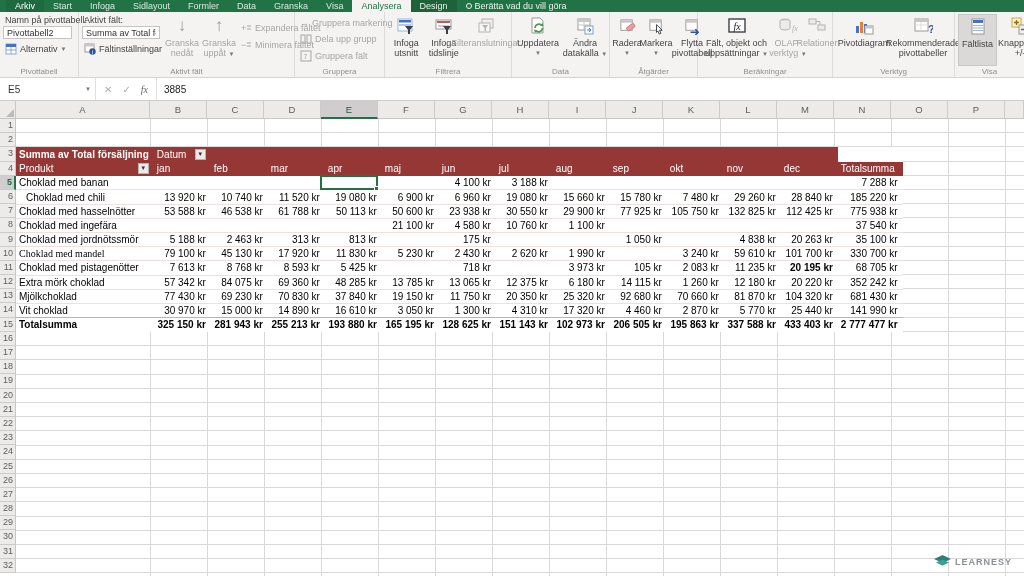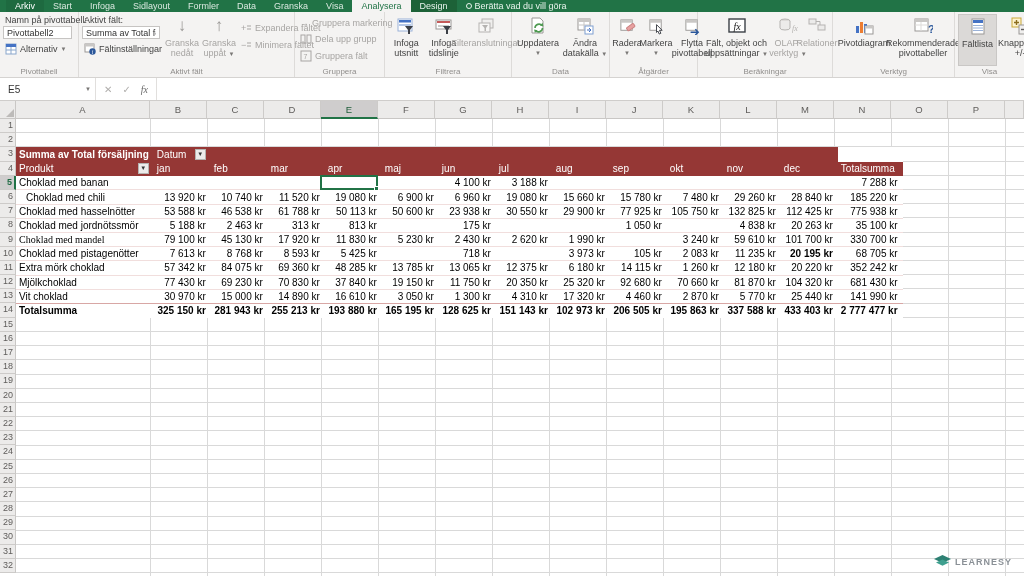--- a/index.html
+++ b/index.html
@@ -398,20 +398,23 @@
   <div class="fbar">
     <div class="namebox">
       <span>E5</span>
       <span class="caret">▼</span>
     </div>
     <div class="fbtns">
       <span>✕</span>
       <span>✓</span>
       <span class="fx">fx</span>
     </div>
+    <div class="fval">
+        <span>3885</span>
+      </div>
   </div>
 
   <div class="sheet">
     <div class="corner"></div>
     <div class="colheads" id="colheads">
         <div class="ch" style="width: 134px;">A</div>
         <div class="ch" style="width: 57px;">B</div>
         <div class="ch" style="width: 57px;">C</div>
         <div class="ch" style="width: 57px;">D</div>
         <div class="ch sel" style="width: 57px;">E</div>
@@ -539,20 +542,36 @@
               <td class="num" style="width: 57px;">23 938 kr</td>
               <td class="num" style="width: 57px;">30 550 kr</td>
               <td class="num" style="width: 57px;">29 900 kr</td>
               <td class="num" style="width: 57px;">77 925 kr</td>
               <td class="num" style="width: 57px;">105 750 kr</td>
               <td class="num" style="width: 57px;">132 825 kr</td>
               <td class="num" style="width: 57px;">112 425 kr</td>
               <td class="num" style="width: 57px;">775 938 kr</td>
             </tr>
             <tr class="datarow">
+              <td class="" style="width: 134px;">Choklad med ingefära</td>
+              <td class="num" style="width: 57px;"></td>
+              <td class="num" style="width: 57px;"></td>
+              <td class="num" style="width: 57px;"></td>
+              <td class="num" style="width: 57px;"></td>
+              <td class="num" style="width: 57px;">21 100 kr</td>
+              <td class="num" style="width: 57px;">4 580 kr</td>
+              <td class="num" style="width: 57px;">10 760 kr</td>
+              <td class="num" style="width: 57px;">1 100 kr</td>
+              <td class="num" style="width: 57px;"></td>
+              <td class="num" style="width: 57px;"></td>
+              <td class="num" style="width: 57px;"></td>
+              <td class="num" style="width: 57px;"></td>
+              <td class="num" style="width: 57px;">37 540 kr</td>
+            </tr>
+            <tr class="datarow">
               <td class="" style="width: 134px;">Choklad med jordnötssmör</td>
               <td class="num" style="width: 57px;">5 188 kr</td>
               <td class="num" style="width: 57px;">2 463 kr</td>
               <td class="num" style="width: 57px;">313 kr</td>
               <td class="num" style="width: 57px;">813 kr</td>
               <td class="num" style="width: 57px;"></td>
               <td class="num" style="width: 57px;">175 kr</td>
               <td class="num" style="width: 57px;"></td>
               <td class="num" style="width: 57px;"></td>
               <td class="num" style="width: 57px;">1 050 kr</td>

